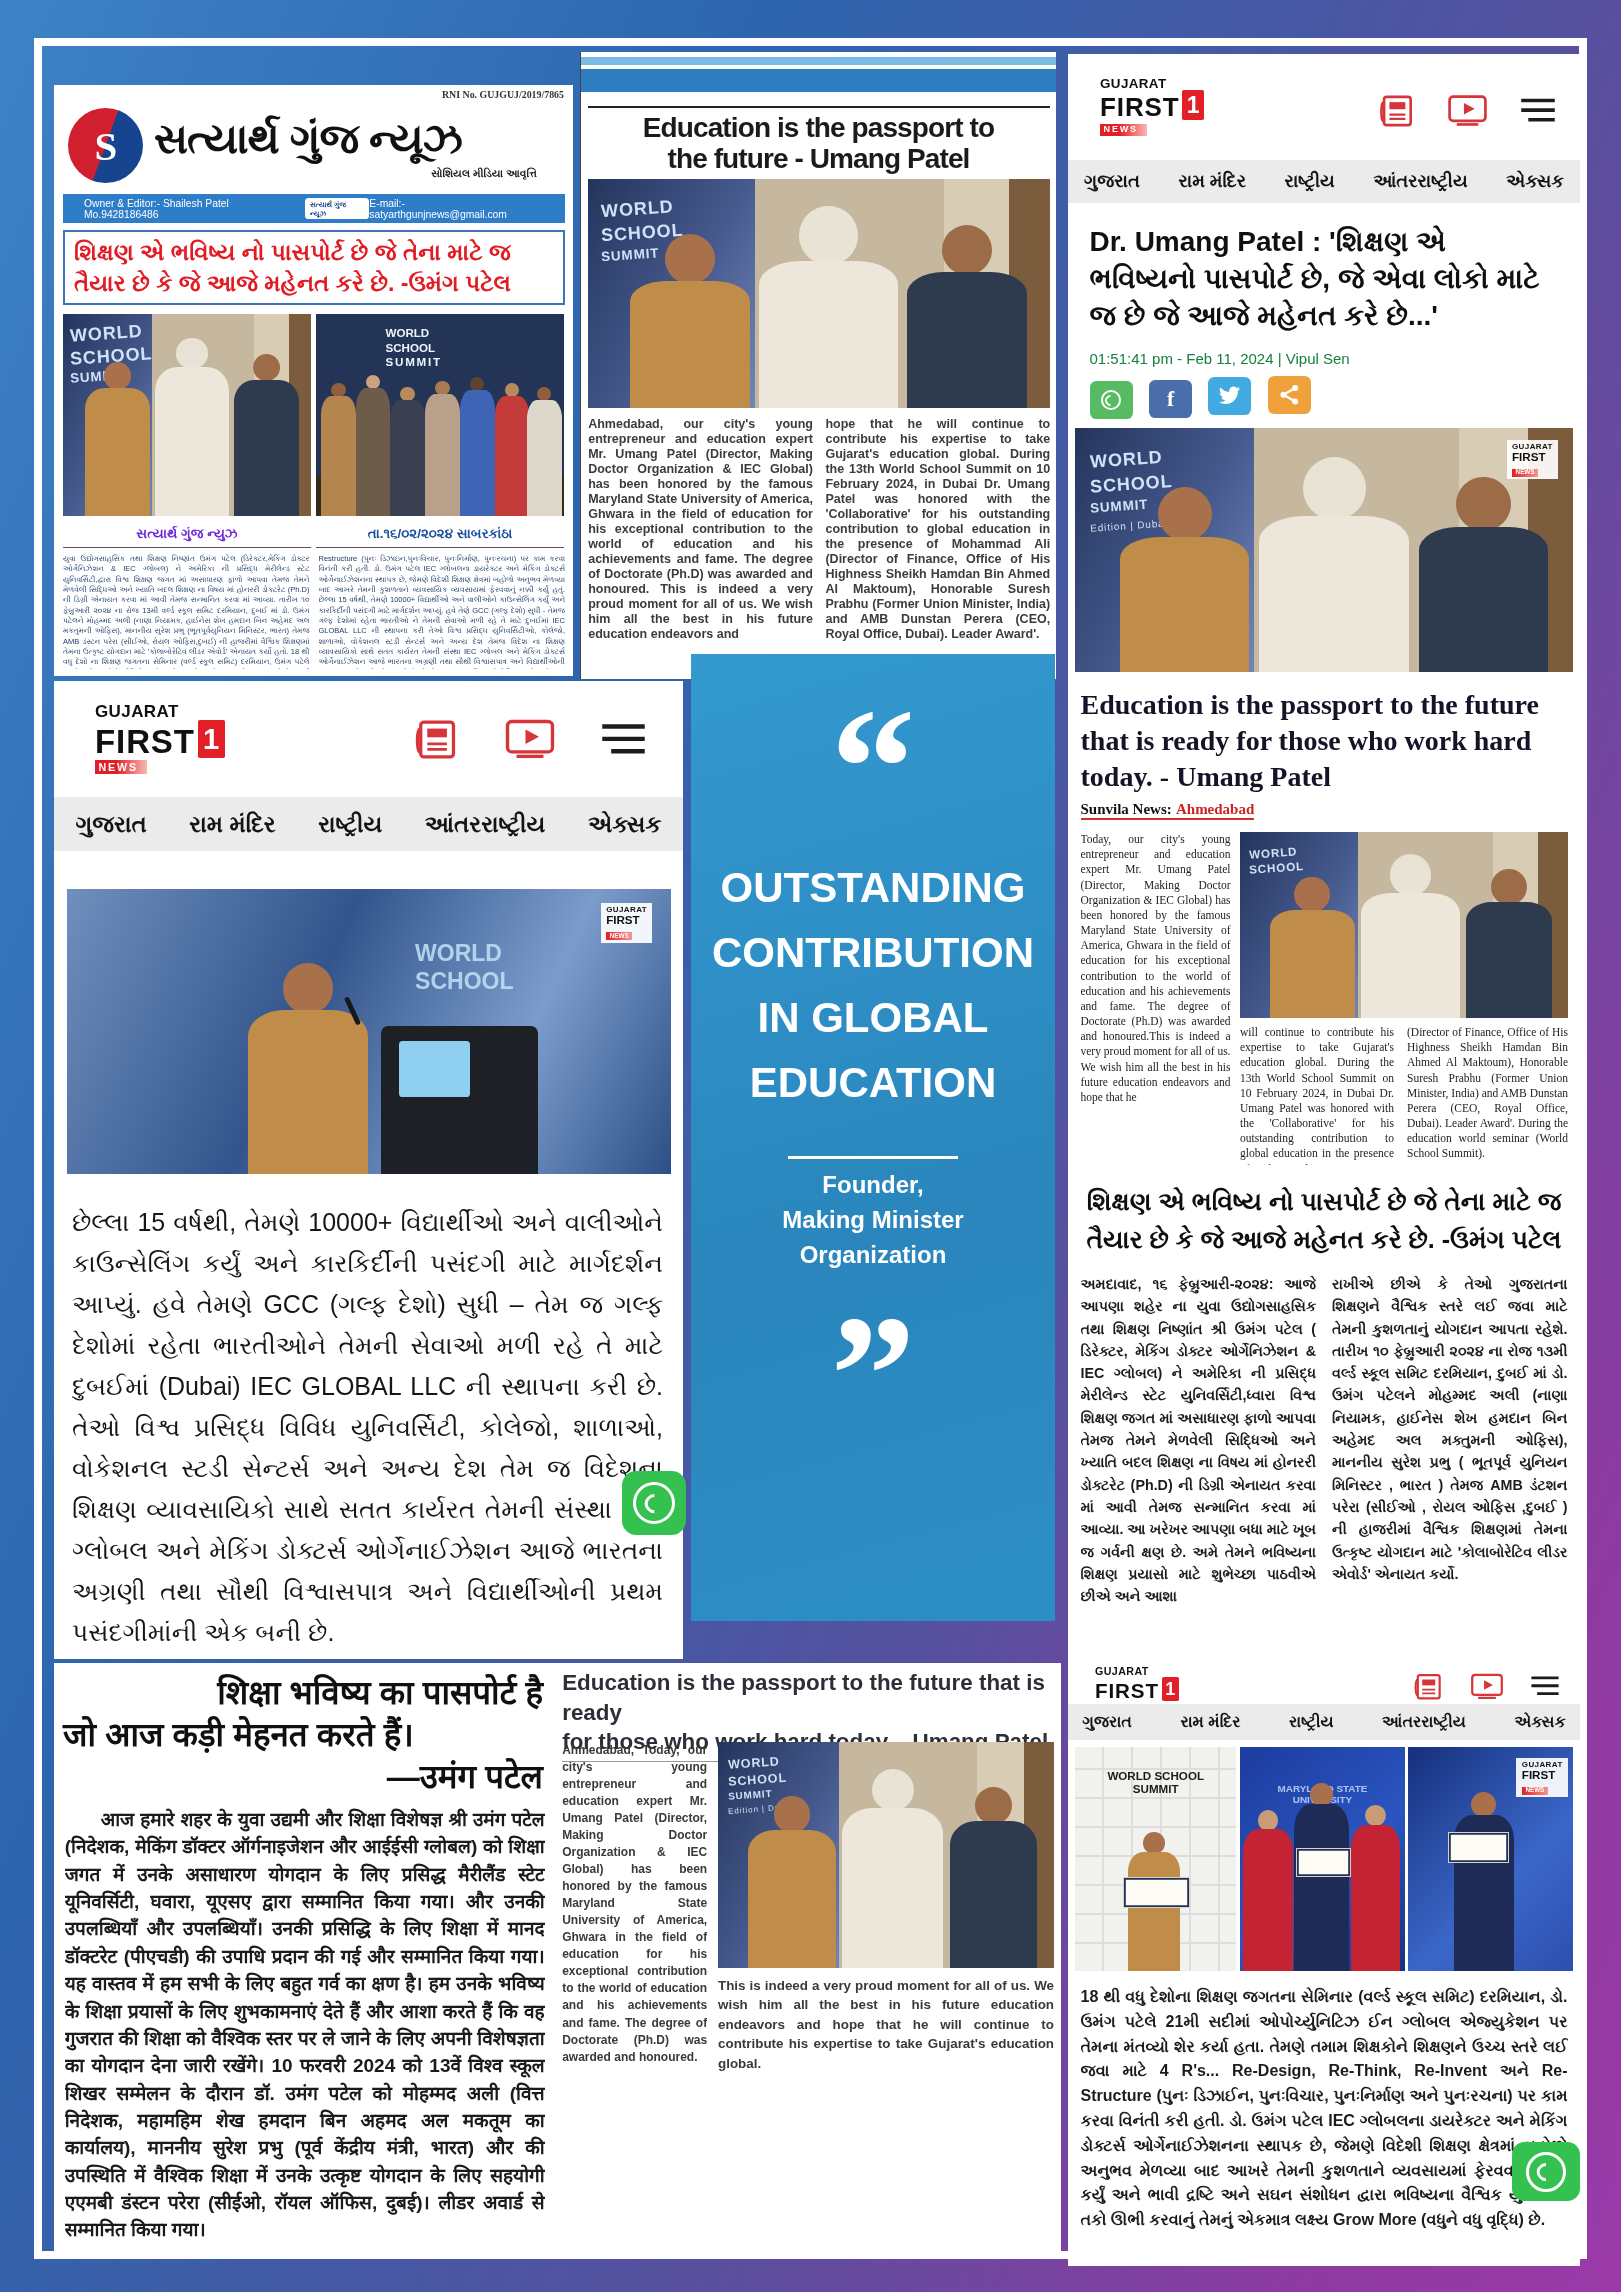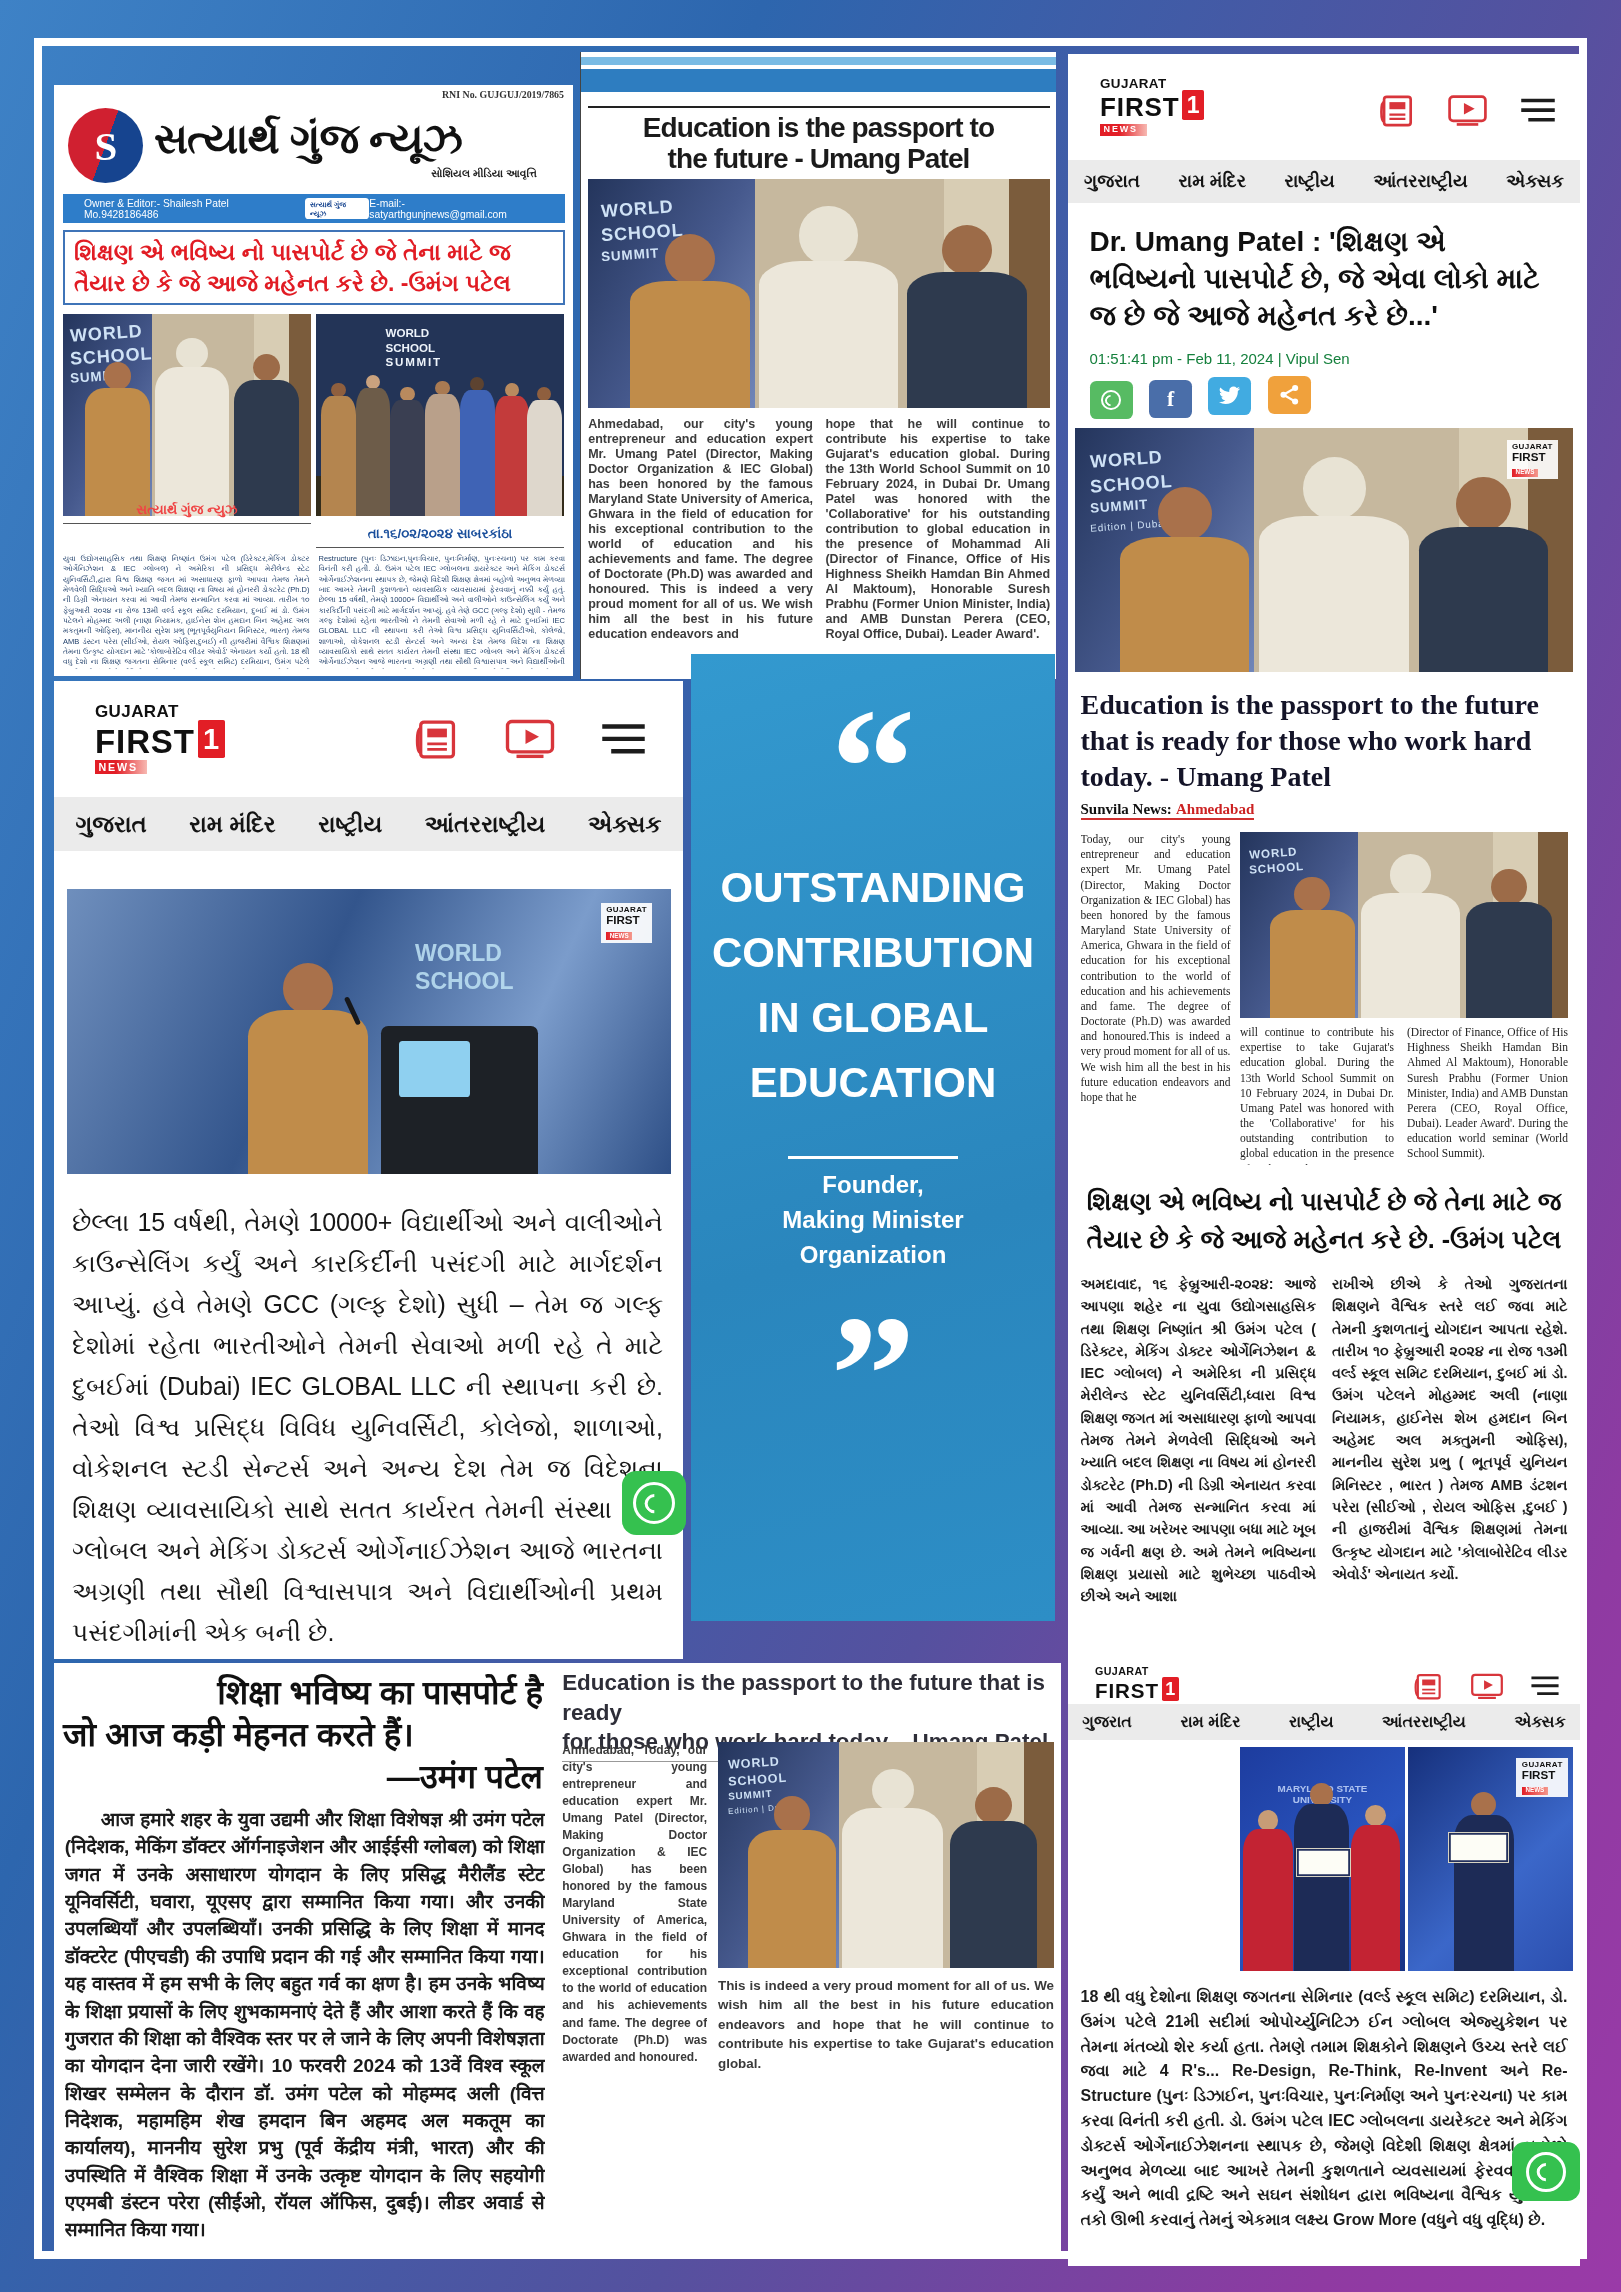--- a/index.html
+++ b/index.html
@@ -77,21 +77,21 @@
       </div>
       <div style="position:absolute;left:0;bottom:0;width:100%;height:20%;background:#332c1b"></div>
       <i class="fig" style="left:2%;width:14%;height:66%;--sk:#8f5f3e;--cl:#b4854f"></i>
       <i class="fig" style="left:16%;width:14%;height:70%;--sk:#caa27e;--cl:#6d5c49"></i>
       <i class="fig" style="left:30%;width:14%;height:64%;--sk:#b98a5e;--cl:#3a3f52"></i>
       <i class="fig" style="left:44%;width:14%;height:67%;--sk:#a97a52;--cl:#b9a08a"></i>
       <i class="fig" style="left:58%;width:14%;height:69%;--sk:#5d4330;--cl:#3f63b5"></i>
       <i class="fig" style="left:72%;width:14%;height:66%;--sk:#b98a5e;--cl:#c33b3b"></i>
       <i class="fig" style="left:85%;width:14%;height:64%;--sk:#8f5f3e;--cl:#ded7cc"></i>
     </div>
-    <div style="position:absolute;left:9px;top:417px;width:248px;text-align:center;color:#ef4444;font-weight:bold;font-size:13.4px;border-bottom:0.9px solid #555;padding-bottom:5.4px">સત્યાર્થ ગુંજ ન્યુઝ</div>
+    <div style="position:absolute;left:9px;top:441px;width:248px;text-align:center;color:#6d28d9;font-weight:bold;font-size:13.4px;border-bottom:0.9px solid #555;padding-bottom:5.4px">સત્યાર્થ ગુંજ ન્યુઝ</div>
     <div style="position:absolute;left:262px;top:441px;width:248px;text-align:center;color:#1a4f9c;font-weight:bold;font-size:13.4px;border-bottom:0.9px solid #555;padding-bottom:5.4px">તા.૧૬/૦૨/૨૦૨૪ સાબરકાંઠા</div>
     <div style="position:absolute;left:9px;top:469px;width:502px;height:115px;display:flex;gap:9px">
       <div class="jt" style="flex:1;font-size:7.5px;line-height:1.38;color:#21406b">યુવા ઉદ્યોગસાહસિક તથા શિક્ષણ નિષ્ણાંત ઉમંગ પટેલ (ડિરેક્ટર,મેકિંગ ડોક્ટર ઓર્ગેનિઝેશન &amp; IEC ગ્લોબલ) ને અમેરિકા ની પ્રસિદ્ધ મેરીલેન્ડ સ્ટેટ યુનિવર્સિટી,દ્વારા વિશ્વ શિક્ષણ જગત માં અસાધારણ ફાળો આપવા તેમજ તેમને મેળવેલી સિદ્ધિઓ અને ખ્યાતિ બદલ શિક્ષણ ના વિષય માં હોનરરી ડોક્ટરેટ (Ph.D) ની ડિગ્રી એનાયત કરવા માં આવી તેમજ સન્માનિત કરવા માં આવ્યા. તારીખ ૧૦ ફેબ્રુઆરી ૨૦૨૪ ના રોજ 13મી વર્લ્ડ સ્કૂલ સમિટ દરમિયાન, દુબઈ માં ડો. ઉમંગ પટેલને મોહમ્મદ અલી (નાણા નિયામક, હાઈનેસ શેખ હમદાન બિન અહેમદ અલ મકતુમની ઓફિસ), માનનીય સુરેશ પ્રભુ (ભૂતપૂર્વયુનિયન મિનિસ્ટર, ભારત) તેમજ AMB ડંસ્ટન પરેરા (સીઈઓ, રોયલ ઓફિસ,દુબઈ) ની હાજરીમાં વૈશ્વિક શિક્ષણમાં તેમના ઉત્કૃષ્ટ યોગદાન માટે 'કોલાબોરેટિવ લીડર એવોર્ડ' એનાયત કર્યો હતો. 18 થી વધુ દેશો ના શિક્ષણ જગતના સેમિનાર (વર્લ્ડ સ્કૂલ સમિટ) દરમિયાન, ઉમંગ પટેલે 21મી સદીમાં ઓપોર્ચ્યુંનિટીઝ ઈન ગ્લોબલ એજ્યુકેશન પર તેમના મંતવ્યો શેર કર્યા હતા. તેમણે તમામ શિક્ષકોને શિક્ષણને ઉચ્ચ સ્તરે લઈ જવા માટે 4 R's Redesign- Rethink-Reinvent-</div>
       <div class="jt" style="flex:1;font-size:7.5px;line-height:1.38;color:#21406b">Restructure (પુનઃ ડિઝાઇન,પુનઃવિચાર, પુનઃનિર્માણ, પુનઃરચના) પર કામ કરવા વિનંતી કરી હતી. ડો. ઉમંગ પટેલ IEC ગ્લોબલના ડાયરેક્ટર અને મેકિંગ ડોક્ટર્સ ઓર્ગેનાઈઝેશનના સ્થાપક છે, જેમણે વિદેશી શિક્ષણ ક્ષેત્રમાં બહોળો અનુભવ મેળવ્યા બાદ આખરે તેમની કુશળતાને વ્યવસાયિક વ્યવસાયમાં ફેરવવાનું નક્કી કર્યું હતું. છેલ્લા 15 વર્ષથી, તેમણે 10000+ વિદ્યાર્થીઓ અને વાલીઓને કાઉન્સેલિંગ કર્યું અને કારકિર્દીની પસંદગી માટે માર્ગદર્શન આપ્યું. હવે તેણે GCC (ગલ્ફ દેશો) સુધી - તેમજ ગલ્ફ દેશોમાં રહેતા ભારતીઓ ને તેમની સેવાઓ મળી રહે તે માટે દુબઈમાં IEC GLOBAL LLC ની સ્થાપના કરી તેઓ વિશ્વ પ્રસિદ્ધ યુનિવર્સિટીઓ, કોલેજો, શાળાઓ, વોકેશનલ સ્ટડી સેન્ટર્સ અને અન્ય દેશ તેમજ વિદેશ ના શિક્ષણ વ્યાવસાયિકો સાથે સતત કાર્યરત તેમની સંસ્થા IEC ગ્લોબલ અને મેકિંગ ડોક્ટર્સ ઓર્ગેનાઈઝેશન આજે ભારતના અગ્રણી તથા સૌથી વિશ્વાસપાત્ર અને વિદ્યાર્થીઓની પ્રથમ પસંદગીમાંની એક બની છે. તેઓ ગુજરાતના શિક્ષણને વૈશ્વિક સ્તરે લઈ જવા માટે તેમની કુશળતાનું યોગદાન આપતા રહેશે.</div>
     </div>
   </div>
 
   <div class="clip" style="left:580px;top:52px;width:476px;height:627px;border-left:1.8px solid #444">
     <div style="position:absolute;left:0;top:5.4px;width:100%;height:8px;background:#79bbe4"></div>
     <div style="position:absolute;left:0;top:17px;width:100%;height:23px;background:#2e7dc0"></div>
@@ -344,20 +344,25 @@
         </svg>
     </div>
     <div class="gf-nav" style="top:43px;height:36px;padding:0 14.3px;font-size:16px">
       <span>ગુજરાત</span>
       <span>રામ મંદિર</span>
       <span>રાષ્ટ્રીય</span>
       <span>આંતરરાષ્ટ્રીય</span>
       <span>એક્સક</span>
     </div>
 
+    <div class="ph" style="position:absolute;left:7.2px;top:86px;width:161px;height:224px;background:#f1f1ee;background-image:repeating-linear-gradient(0deg,transparent 0 27px,#ddd 27px 29px),repeating-linear-gradient(90deg,transparent 0 27px,#ddd 27px 29px)">
+      <div style="position:absolute;left:10%;top:10%;width:80%;color:#1c1c1c;font-weight:900;font-size:11.6px;text-align:center">WORLD SCHOOL SUMMIT</div>
+      <i class="fig" style="left:33%;width:32%;height:62%;--sk:#a9714b;--cl:#c08c4a"></i>
+      <span class="cert" style="left:30%;bottom:28%;width:40%;height:13%"></span>
+    </div>
     <div class="ph" style="position:absolute;left:172px;top:86px;width:165px;height:224px;background:linear-gradient(140deg,#1d3c9e,#2a55c0 55%,#173283)">
       <div style="position:absolute;left:6%;top:16%;width:88%;color:#cfe0ff;font-weight:bold;font-size:9.9px;text-align:center;opacity:.8">MARYLAND STATE UNIVERSITY</div>
       <i class="fig" style="left:2%;width:30%;height:72%;--sk:#c79c76;--cl:#c32333"></i>
       <i class="fig" style="left:33%;width:33%;height:84%;--sk:#a9714b;--cl:#1d2b56"></i>
       <i class="fig" style="left:67%;width:30%;height:74%;--sk:#c79c76;--cl:#c32333"></i>
       <span class="cert" style="left:34%;bottom:42%;width:32%;height:12%"></span>
     </div>
     <div class="ph" style="position:absolute;left:340px;top:86px;width:165px;height:224px;background:linear-gradient(135deg,#16307c,#3b67c9 60%,#2c4faf)">
       <i class="fig" style="left:28%;width:36%;height:80%;--sk:#a9714b;--cl:#1d2b56"></i>
       <span class="cert" style="left:24%;bottom:48%;width:36%;height:13%"></span>

